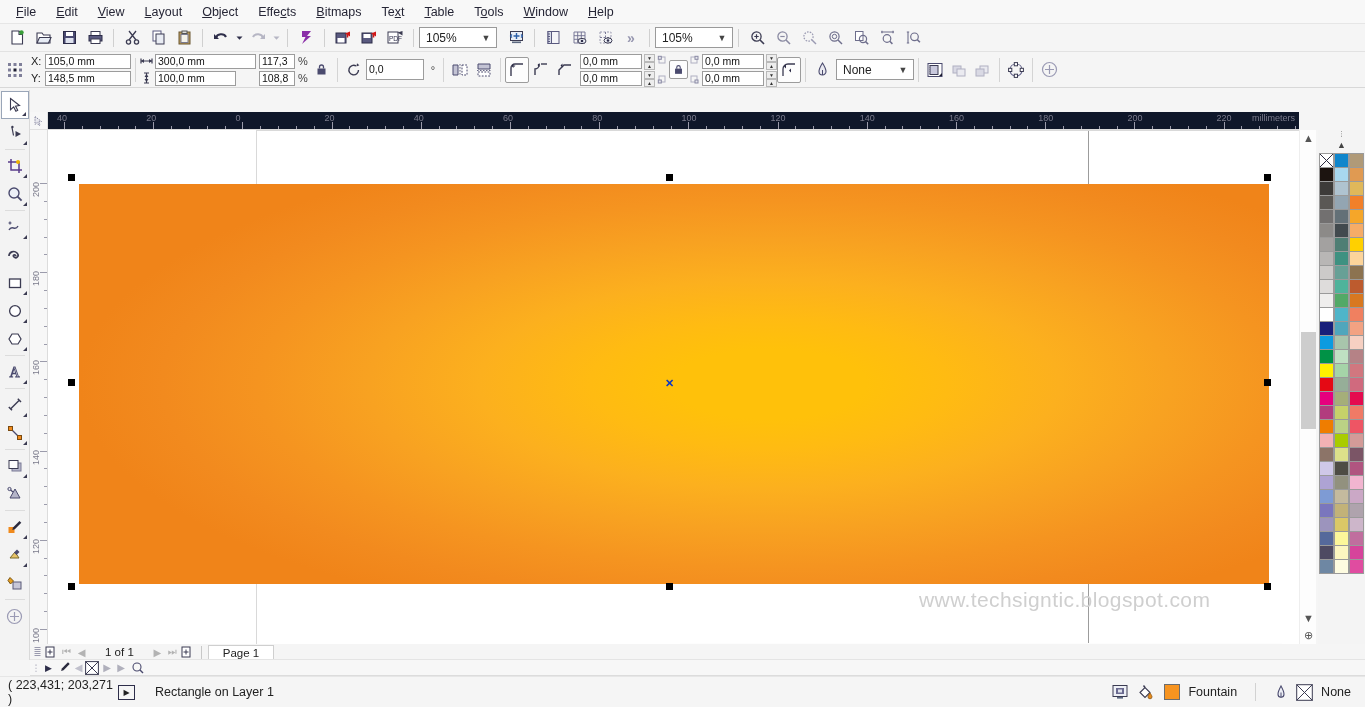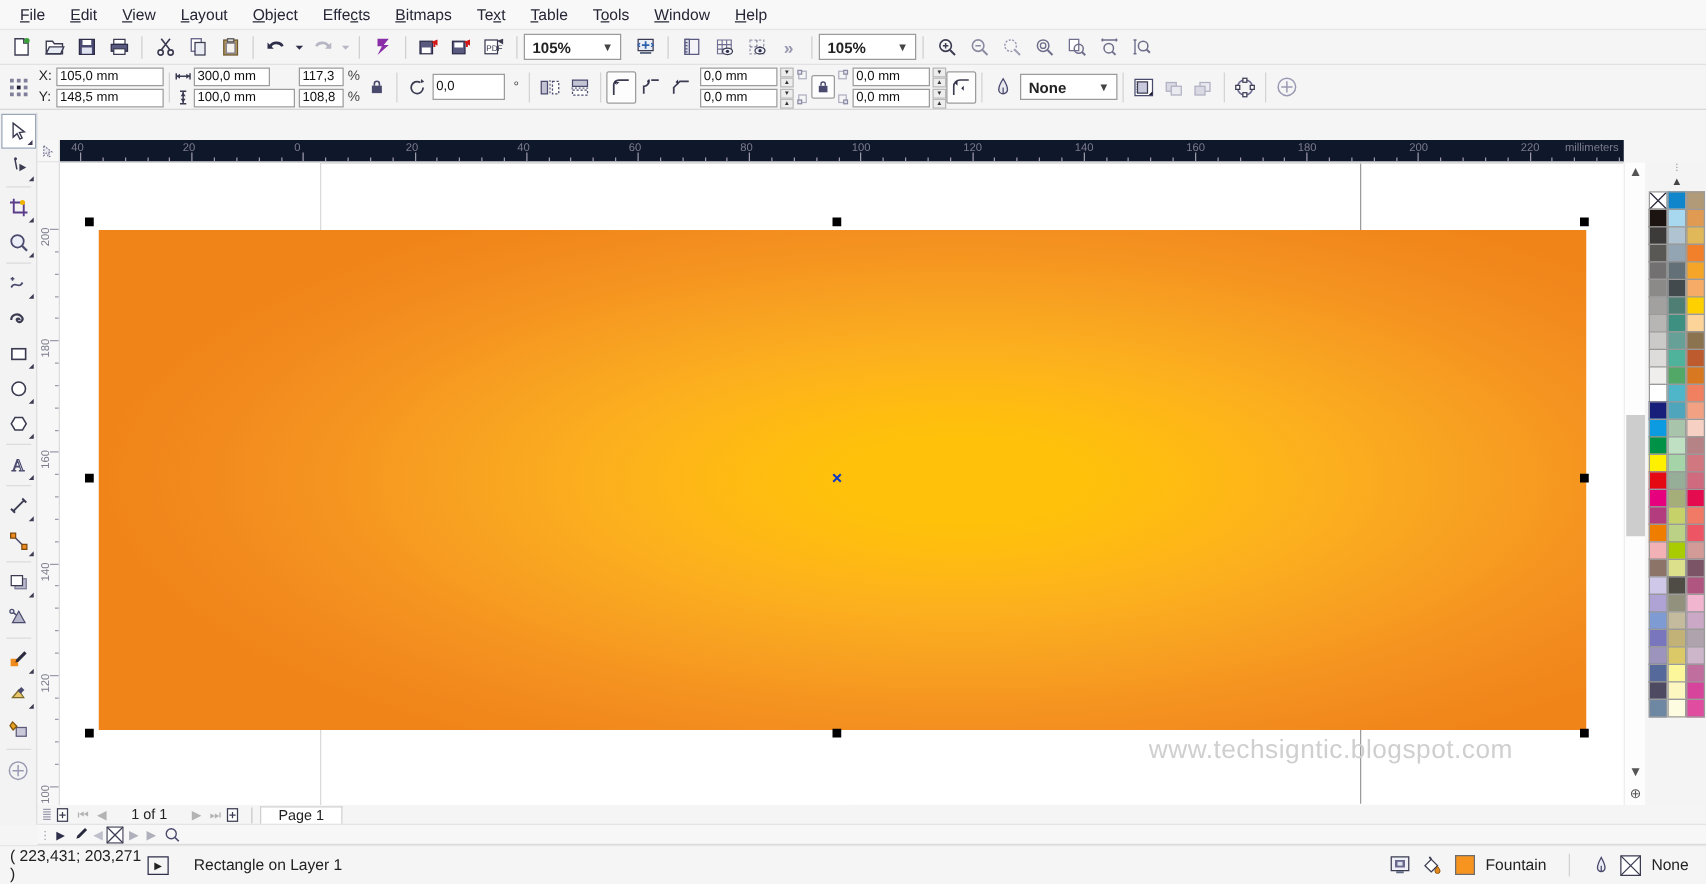--- a/index.html
+++ b/index.html
@@ -37,21 +37,21 @@
     width: 26px; height: 24px;
     display: flex; align-items: center; justify-content: center;
     cursor: default; border: 1px solid transparent; border-radius: 2px;
   }
   .tb-sep { width: 1px; height: 18px; background: #d0d0d0; margin: 0 5px; }
   .combo {
     height: 21px; border: 1px solid #9a9a9a; background: #fff;
     display: flex; align-items: center; justify-content: space-between;
     font-size: 12px; padding: 0 2px 0 6px; color: #222;
   }
-  .combo .cv { flex: 1; font-weight: bold; }
+  .combo .cv { flex: 1; }
   .caret {
     width: 16px; text-align: center; font-size: 9px; color: #444;
   }
 
   
   .propbar {
     height: 36px; background: #f5f5f5;
     display: flex; align-items: center; padding: 0 3px;
     border-bottom: 1px solid #d8d8d8;
   }
@@ -471,21 +471,21 @@
     </div>
     <div class="pbsep"></div>
     <div class="pb-col">
       <div class="pb-row">
         <span>
           <svg width="13" height="12" viewBox="0 0 13 12">
               <path d="M1 6h11M1 3.5v5M12 3.5v5" stroke="#3b3b52" stroke-width="1.2"></path>
               <path d="M1 6l3-2v4zM12 6l-3-2v4z" fill="#3b3b52"></path>
             </svg>
         </span>
-        <span class="pb-field" style="width:61px">300,0 mm</span>
+        <span class="pb-field" style="width:101px">300,0 mm</span>
       </div>
       <div class="pb-row">
         <span>
           <svg width="13" height="12" viewBox="0 0 13 12">
               <path d="M6.5 1v10M4 1h5M4 11h5" stroke="#3b3b52" stroke-width="1.2"></path>
               <path d="M6.5 2l-2 3h4zM6.5 10l-2-3h4z" fill="#3b3b52"></path>
             </svg>
         </span>
         <span class="pb-field" style="width:81px">100,0 mm</span>
       </div>

